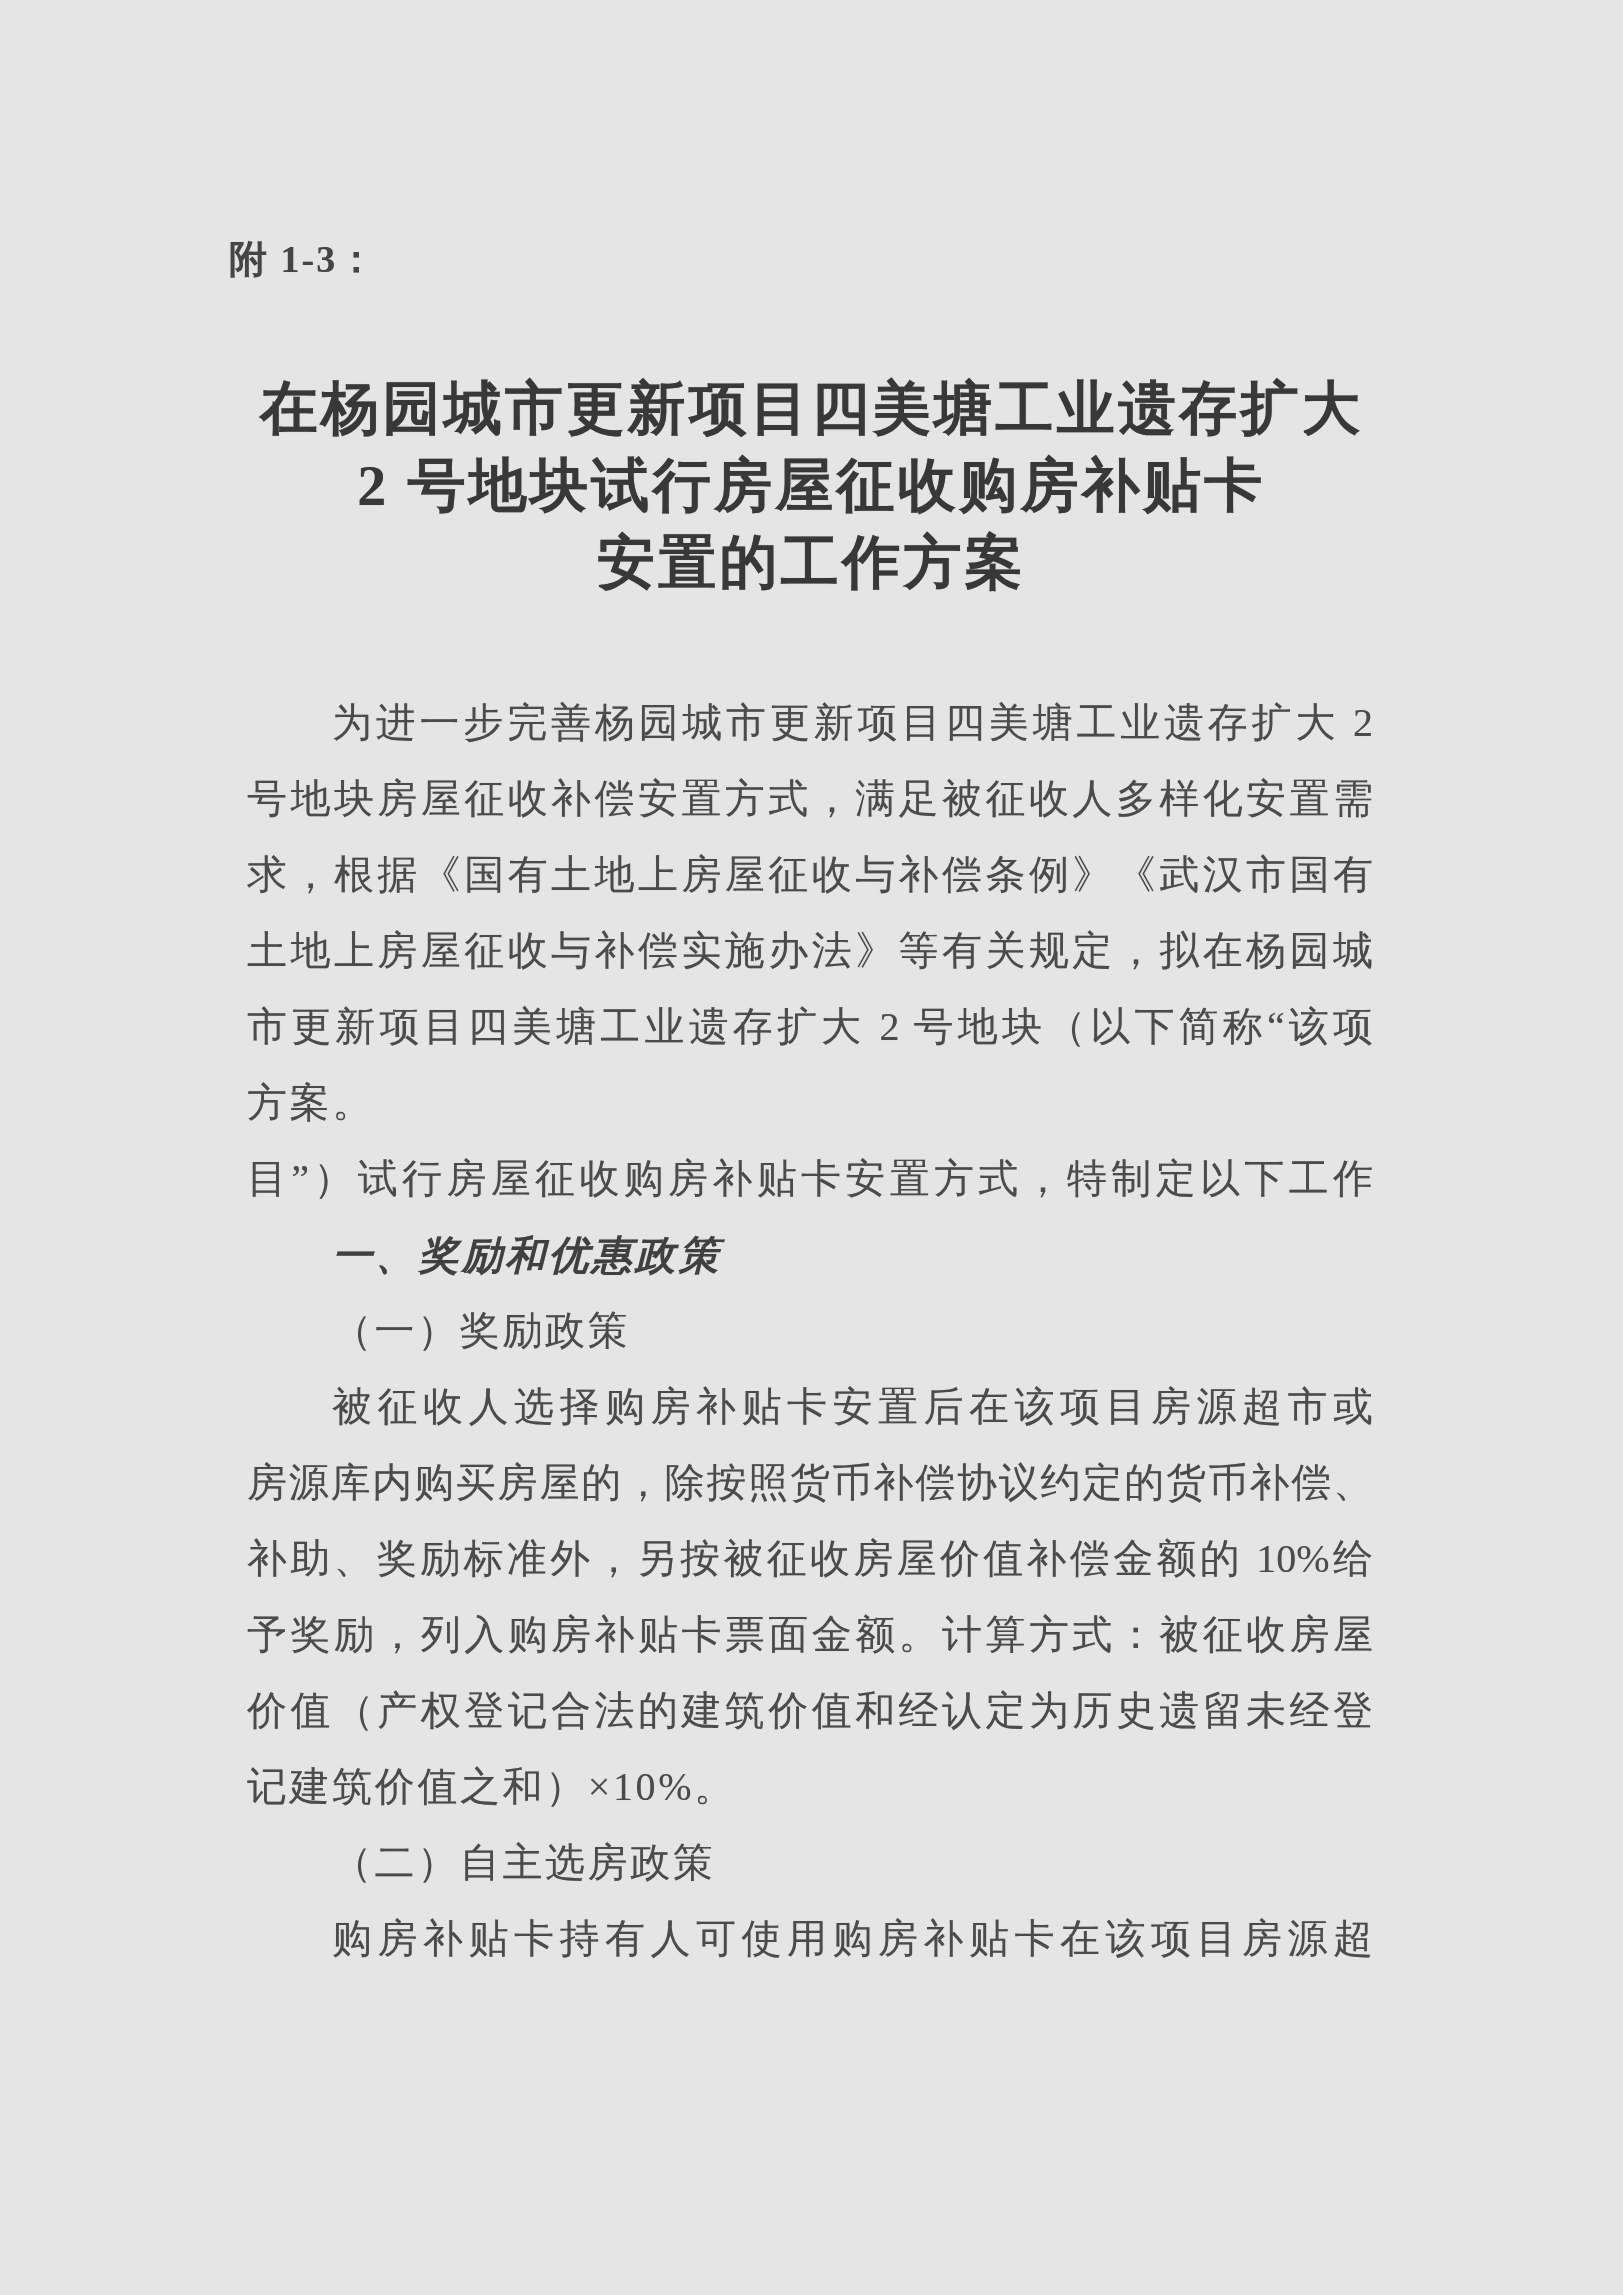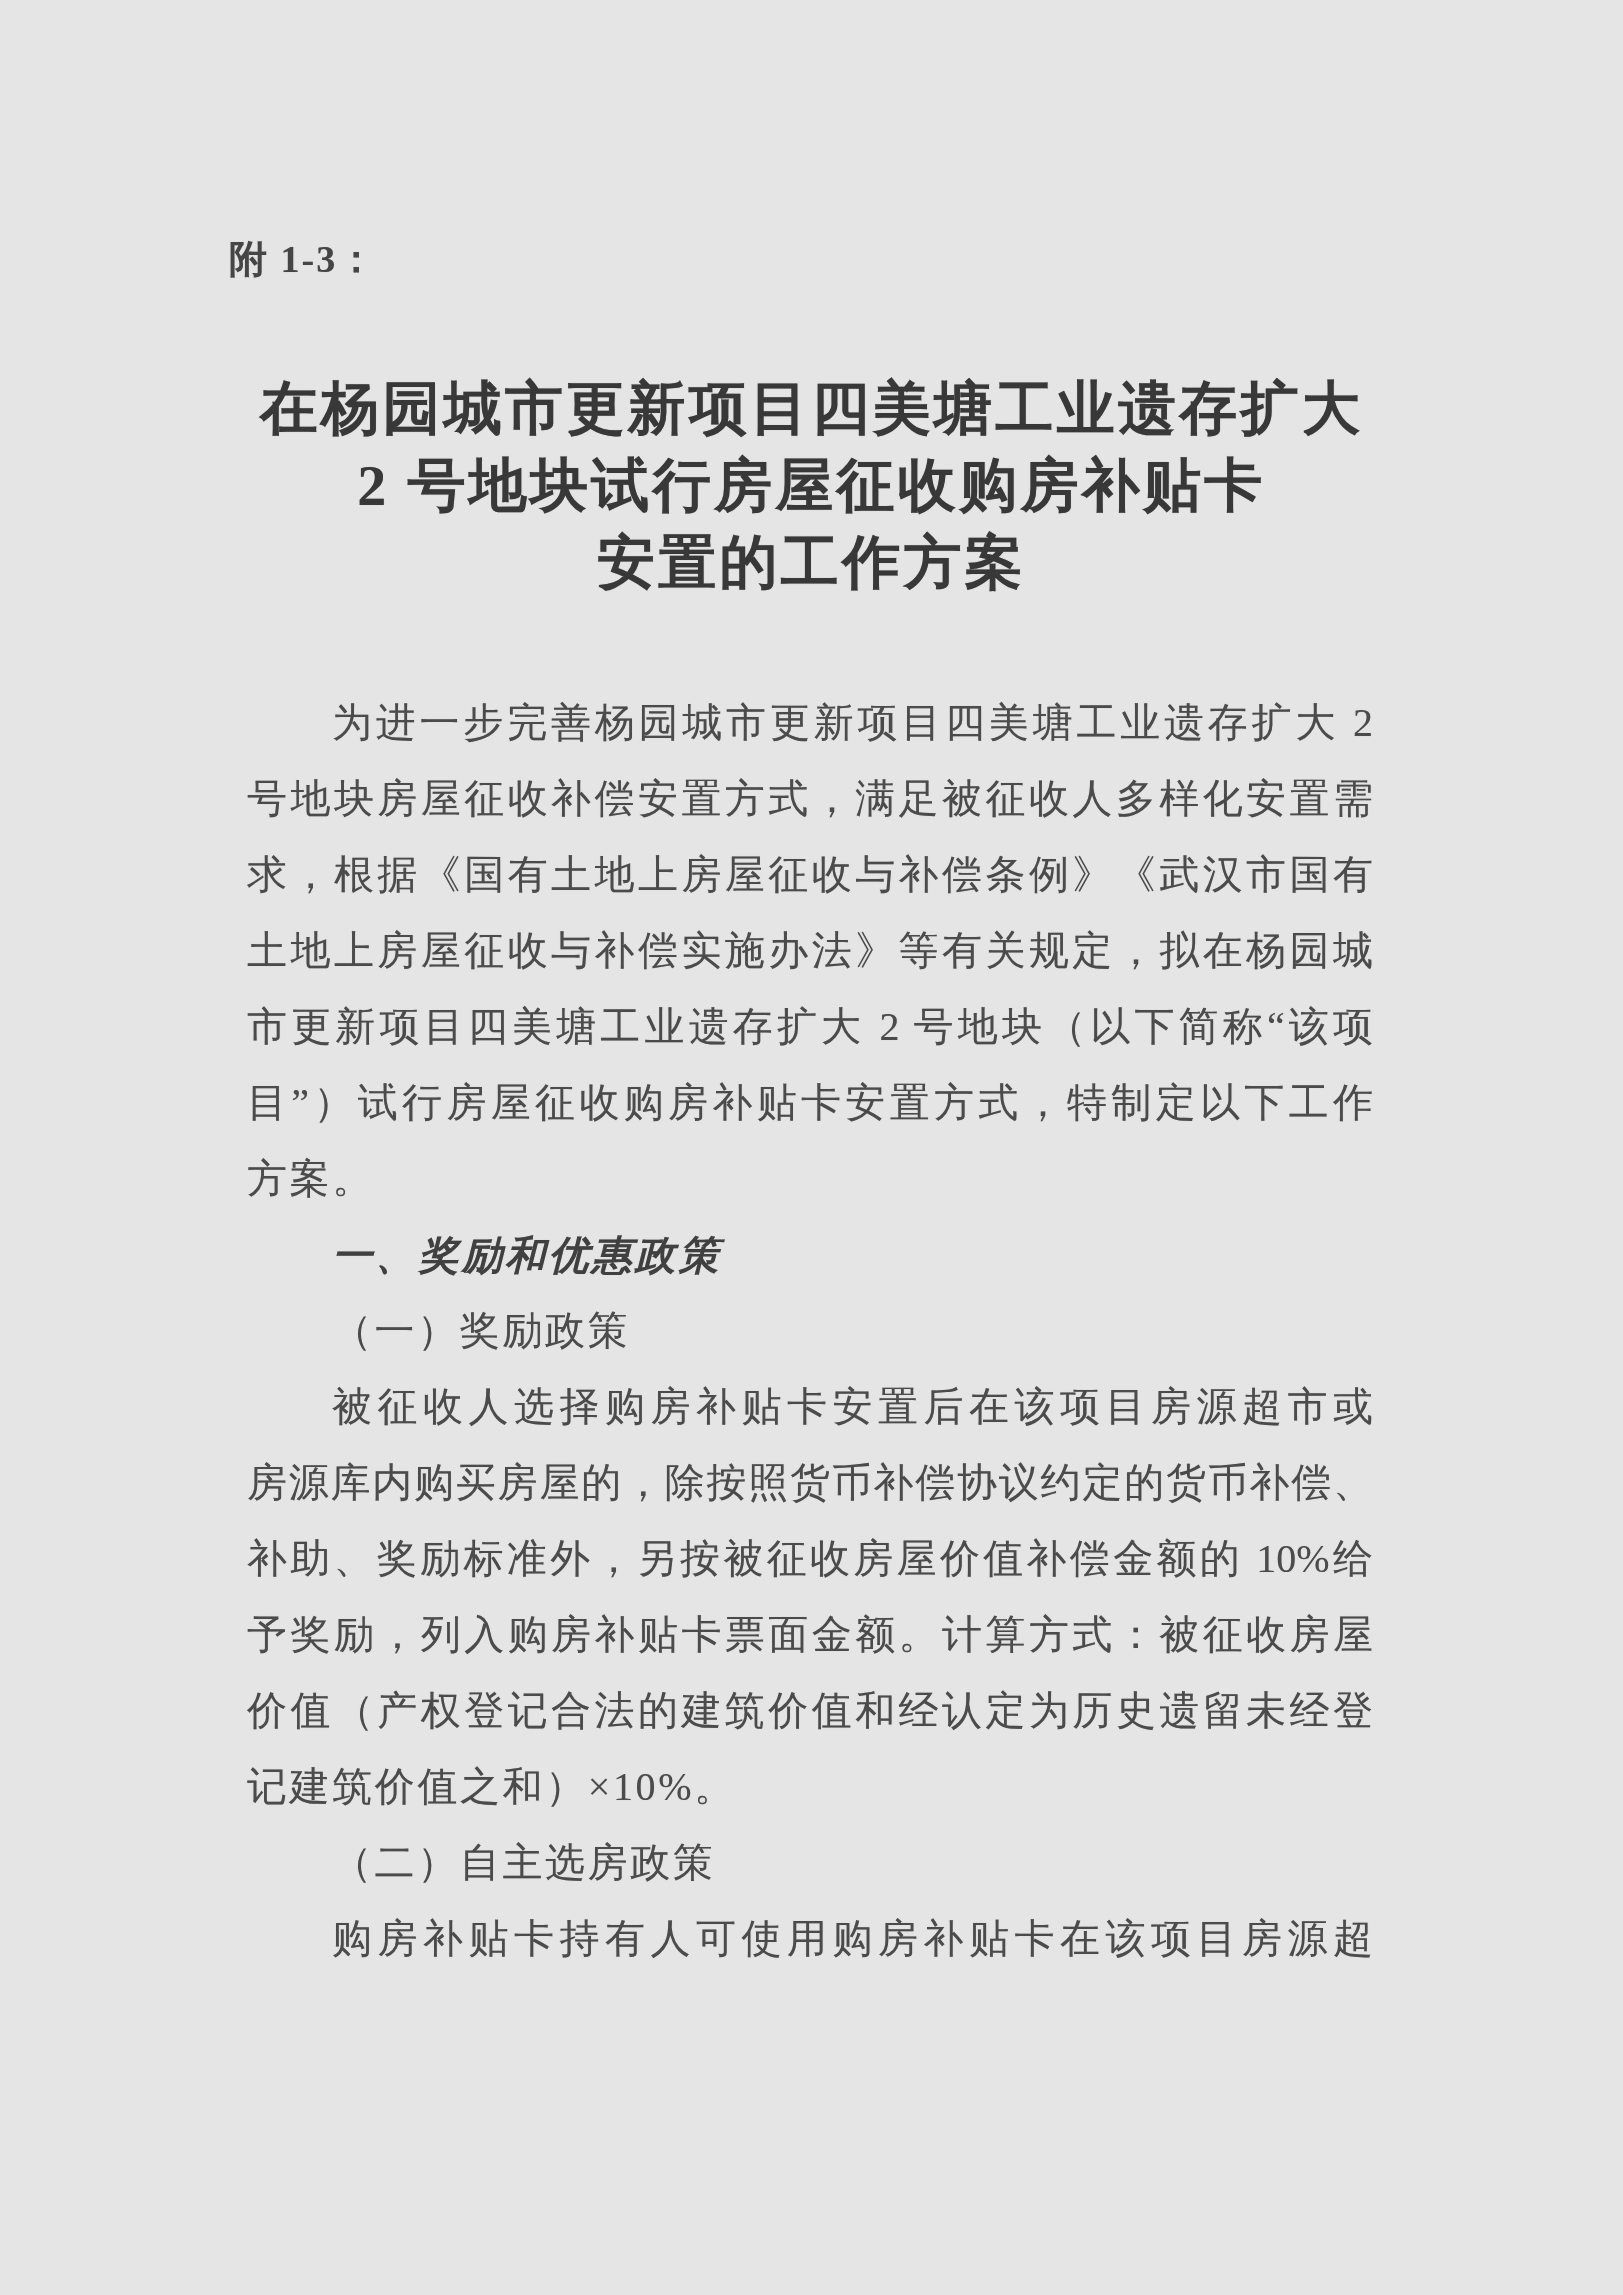--- a/index.html
+++ b/index.html
@@ -93,22 +93,22 @@
     <div>2 号地块试行房屋征收购房补贴卡</div>
     <div>安置的工作方案</div>
   </div>
 
   <div class="body">
     <div class="ln indent just">为进一步完善杨园城市更新项目四美塘工业遗存扩大 2</div>
     <div class="ln just">号地块房屋征收补偿安置方式，满足被征收人多样化安置需</div>
     <div class="ln just">求，根据《国有土地上房屋征收与补偿条例》《武汉市国有</div>
     <div class="ln just">土地上房屋征收与补偿实施办法》等有关规定，拟在杨园城</div>
     <div class="ln just">市更新项目四美塘工业遗存扩大 2 号地块（以下简称“该项</div>
+    <div class="ln">方案。</div>
     <div class="ln just">目”）试行房屋征收购房补贴卡安置方式，特制定以下工作</div>
-    <div class="ln">方案。</div>
     <div class="ln indent h1">一、奖励和优惠政策</div>
     <div class="ln indent">（一）奖励政策</div>
     <div class="ln indent just">被征收人选择购房补贴卡安置后在该项目房源超市或</div>
     <div class="ln just">房源库内购买房屋的，除按照货币补偿协议约定的货币补偿、</div>
     <div class="ln just">补助、奖励标准外，另按被征收房屋价值补偿金额的 10%给</div>
     <div class="ln just">予奖励，列入购房补贴卡票面金额。计算方式：被征收房屋</div>
     <div class="ln just">价值（产权登记合法的建筑价值和经认定为历史遗留未经登</div>
     <div class="ln">记建筑价值之和）×10%。</div>
     <div class="ln indent">（二）自主选房政策</div>
     <div class="ln indent just">购房补贴卡持有人可使用购房补贴卡在该项目房源超</div>

